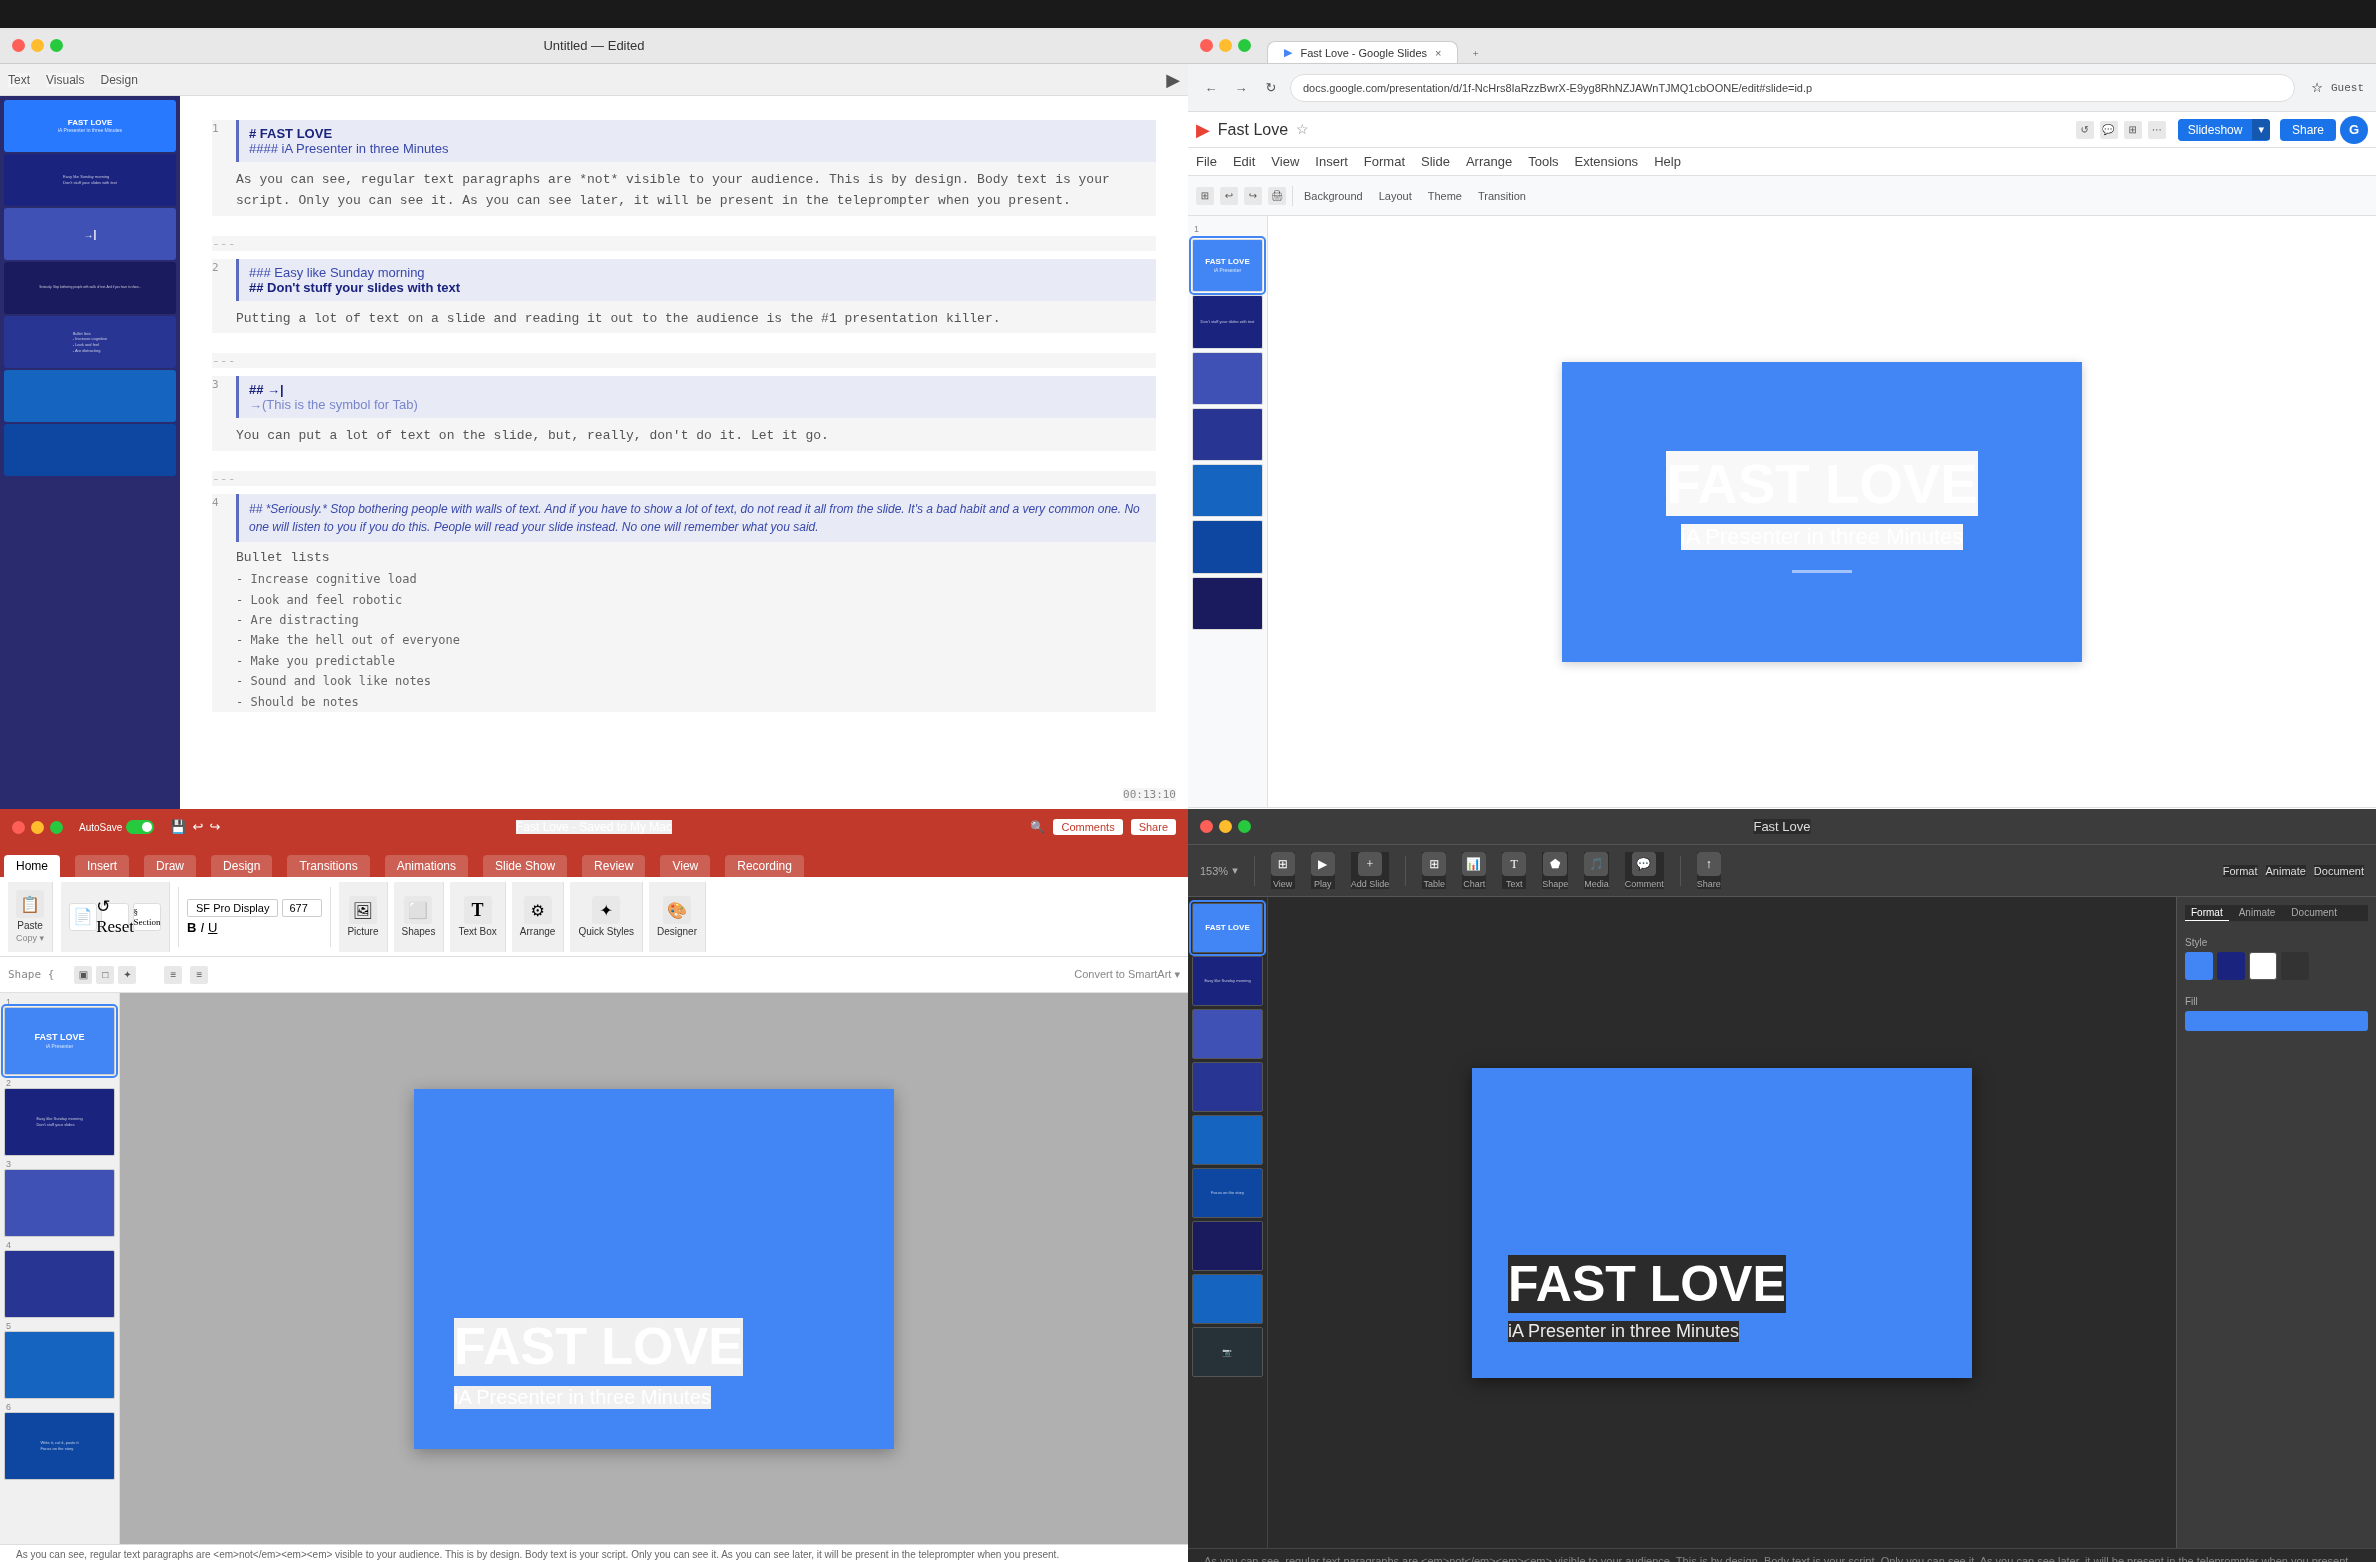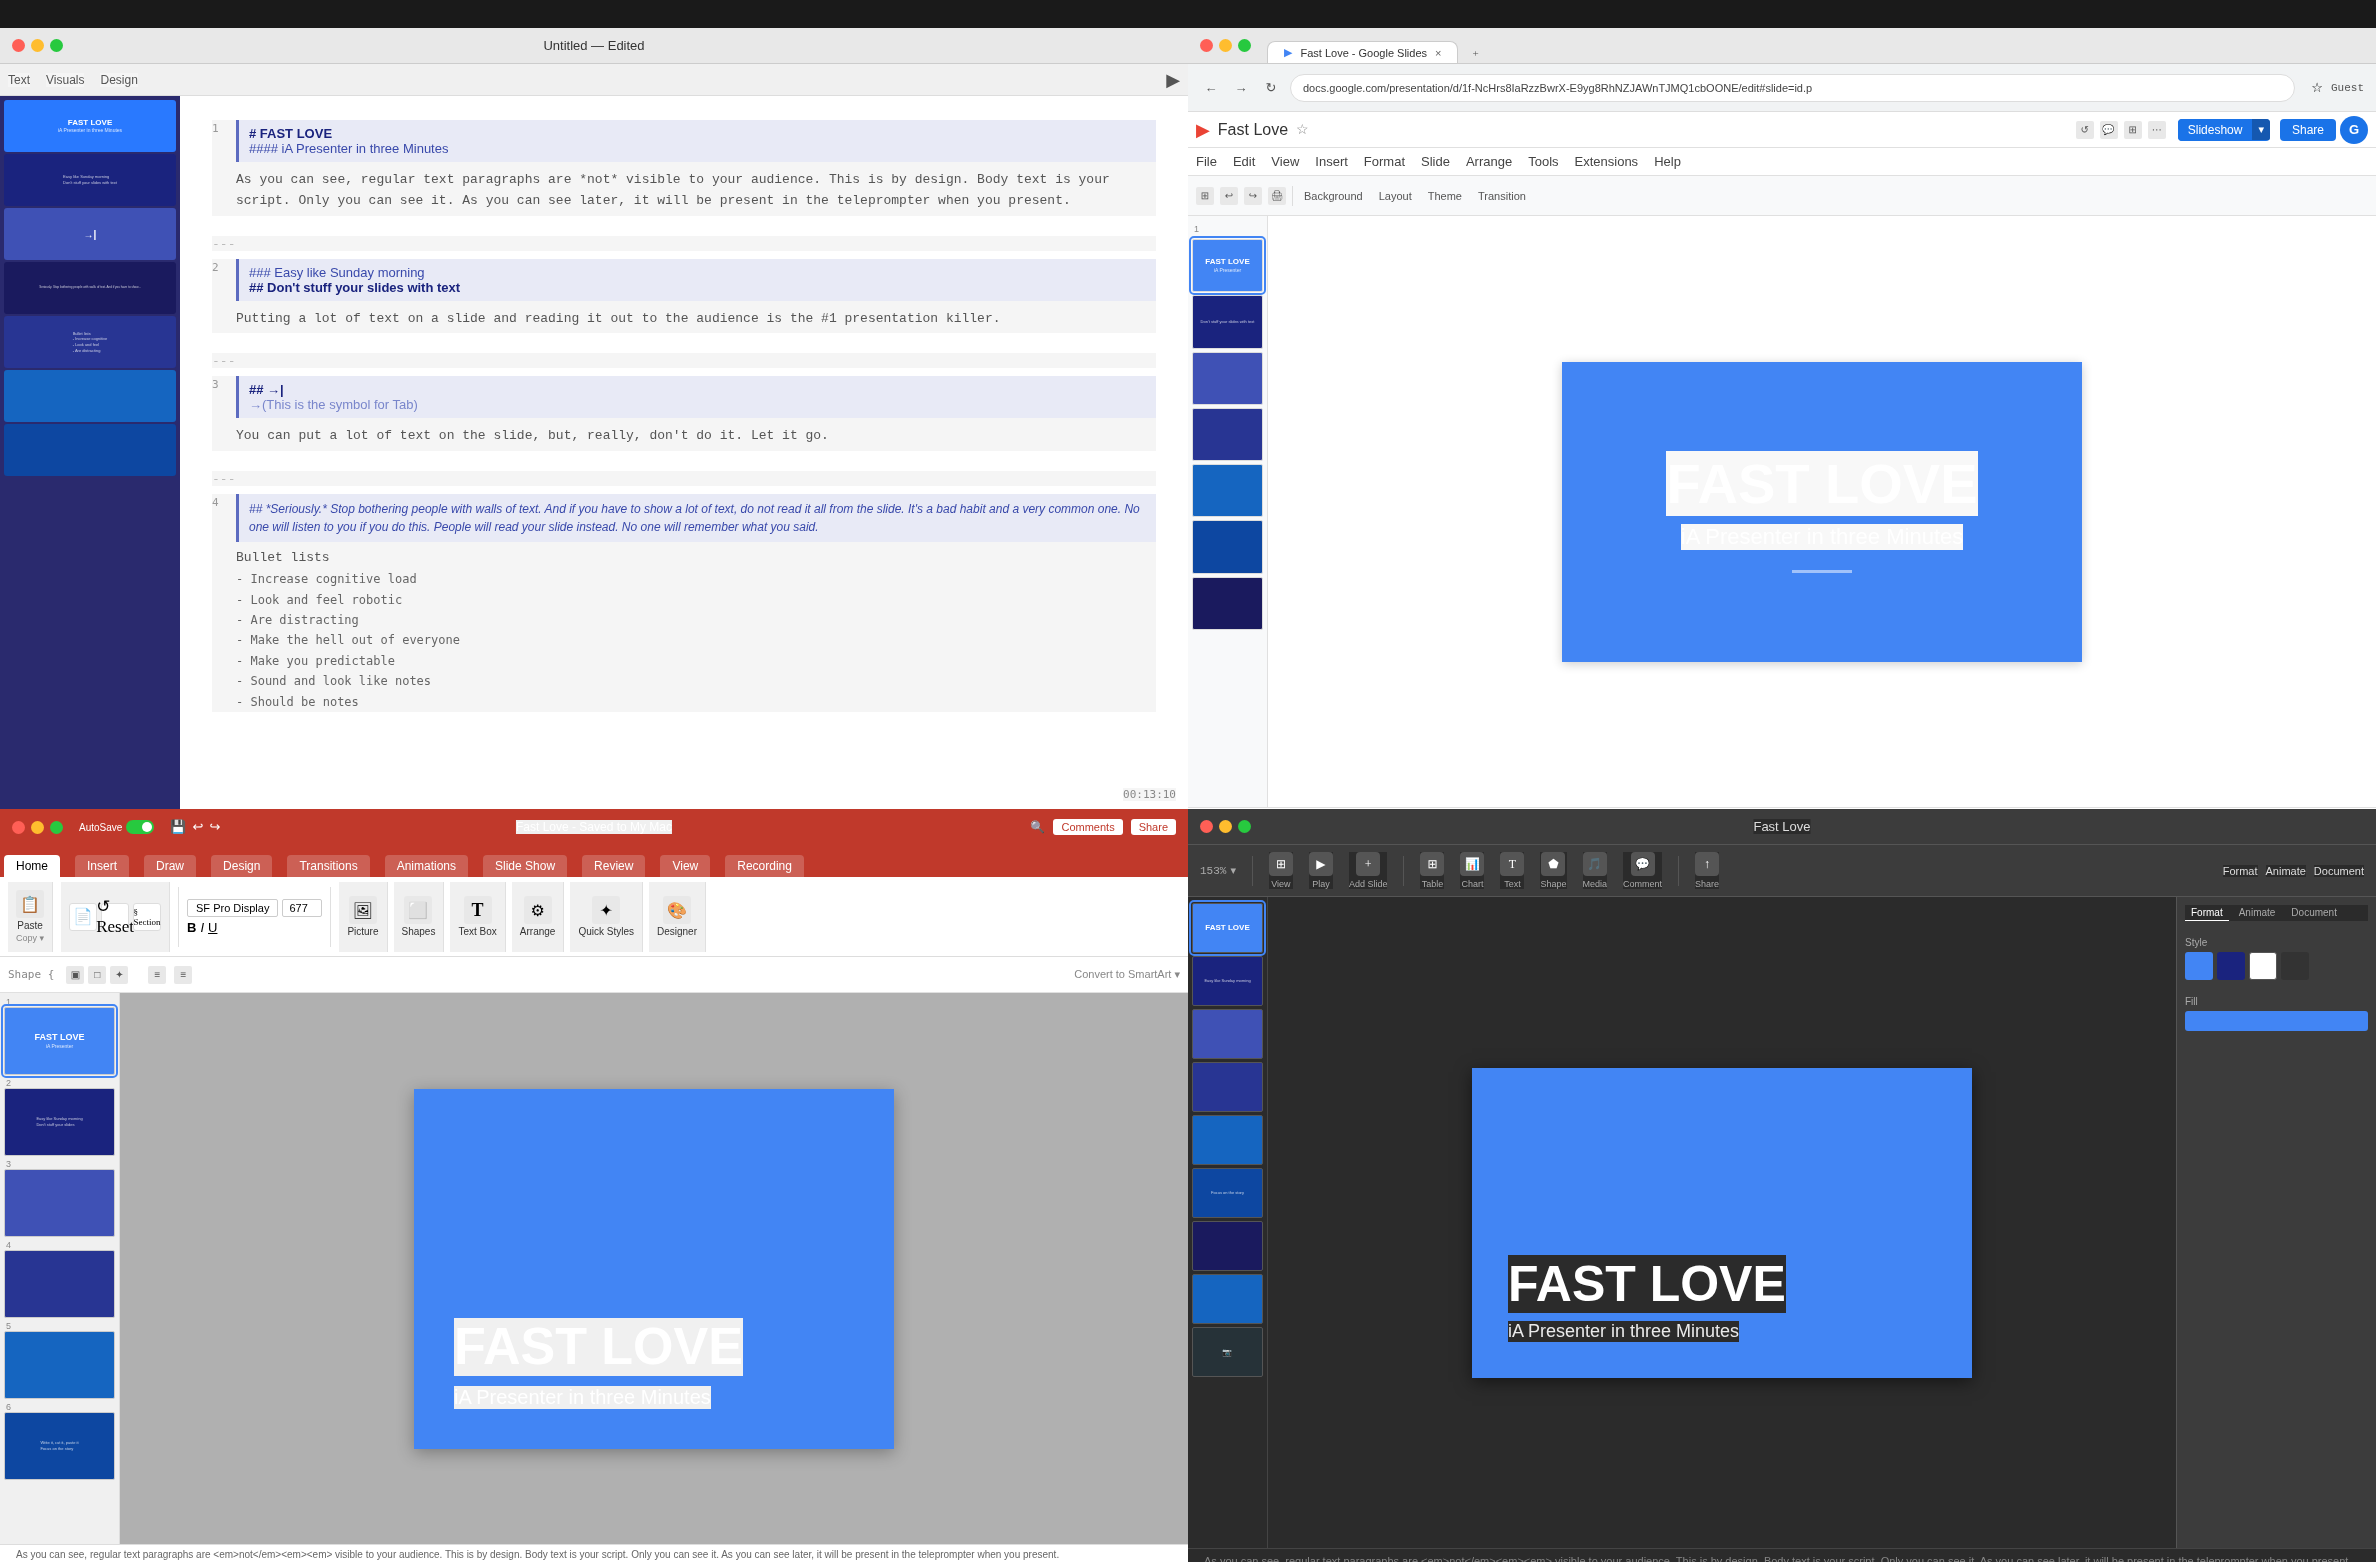--- a/index.html
+++ b/index.html
@@ -667,21 +667,21 @@
       outline-offset: 1px;
     }
 
     .pp-format-toolbar {
       background: #fff;
       height: 36px;
       border-bottom: 1px solid #e0e0e0;
       display: flex;
       align-items: center;
       padding: 0 8px;
-      gap: 4px;
+      gap: 12px;
       font-size: 11px;
       font-family: -apple-system, sans-serif;
       color: #444;
       overflow: hidden;
     }
   </style>
 </head>
 <body>
 
 <div class="quadrant q1" style="position:absolute;left:0;top:0;width:1188px;height:781px;">
@@ -1108,21 +1108,21 @@
     <div class="traffic-lights">
       <div class="traffic-light tl-red"></div>
       <div class="traffic-light tl-yellow"></div>
       <div class="traffic-light tl-green"></div>
     </div>
     <span class="q4 kn-title">Fast Love</span>
   </div>
 
   <div class="q4 kn-toolbar">
     <div style="display:flex;align-items:center;gap:4px;">
-      <span style="font-size:11px;color:#aaa;font-family:Liberation Mono, monospace;">153%</span>
+      <span style="font-size:11px;color:#aaa;font-family:Liberation Sans, sans-serif;">153%</span>
       <span style="font-size:11px;color:#aaa;">▾</span>
     </div>
     <div style="width:1px;height:30px;background:#555;"></div>
     <div class="q4 kn-tool-btn">
       <div class="q4 kn-tool-icon">⊞</div>
       <span class="q4 kn-tool-label">View</span>
     </div>
     <div class="q4 kn-tool-btn">
       <div class="q4 kn-tool-icon">▶</div>
       <span class="q4 kn-tool-label">Play</span>

